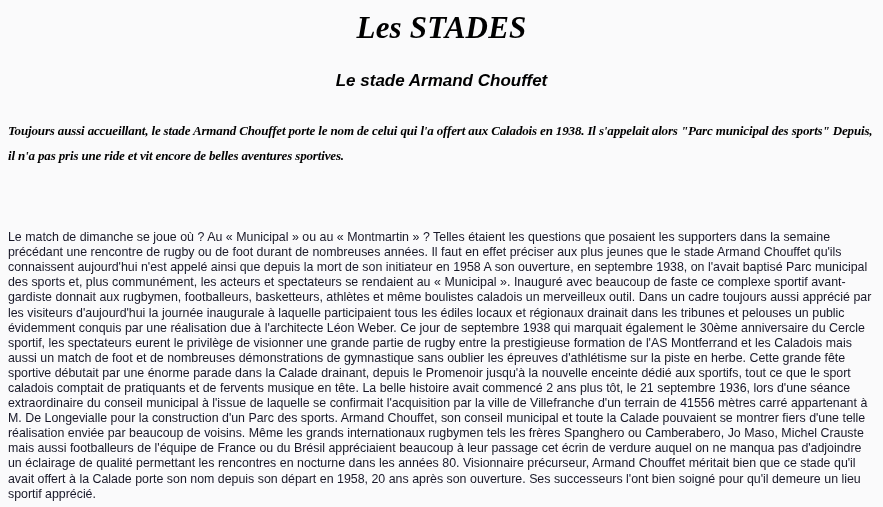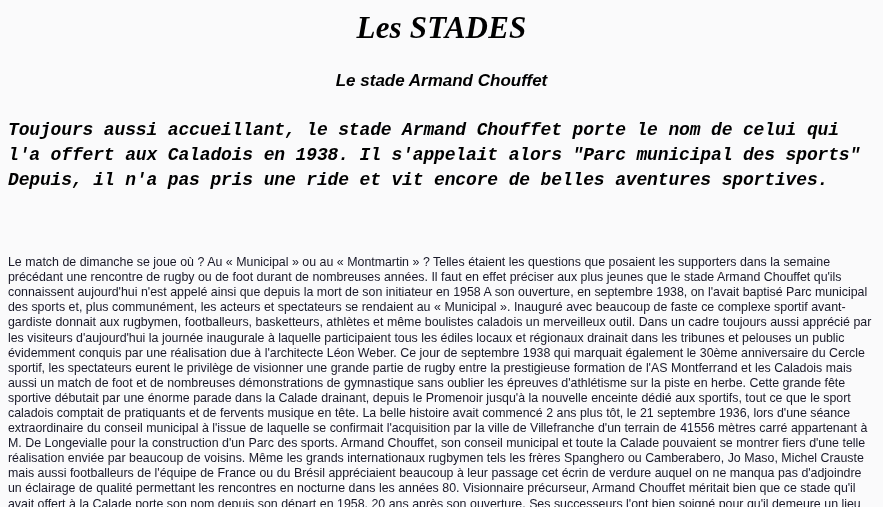--- a/index.html
+++ b/index.html
@@ -39,24 +39,24 @@
     font-family: "Liberation Sans", sans-serif;
     font-weight: bold;
     font-style: italic;
     font-size: 17px;
     line-height: 1.2;
     color: #000000;
     margin: 8px;
     padding-top: 17px;
   }
   .lede {
-    font-family: Liberation Mono, monospace;
+    font-family: Liberation Serif, serif;
     font-weight: bold;
     font-style: italic;
-    font-size: 18px;
+    font-size: 13px;
     line-height: 25px;
     color: #000000;
     margin: 0;
     padding-top: 19px;
     text-align: left;
     letter-spacing: -0.15px;
   }
   .body-gap {
     height: 62px;
   }

